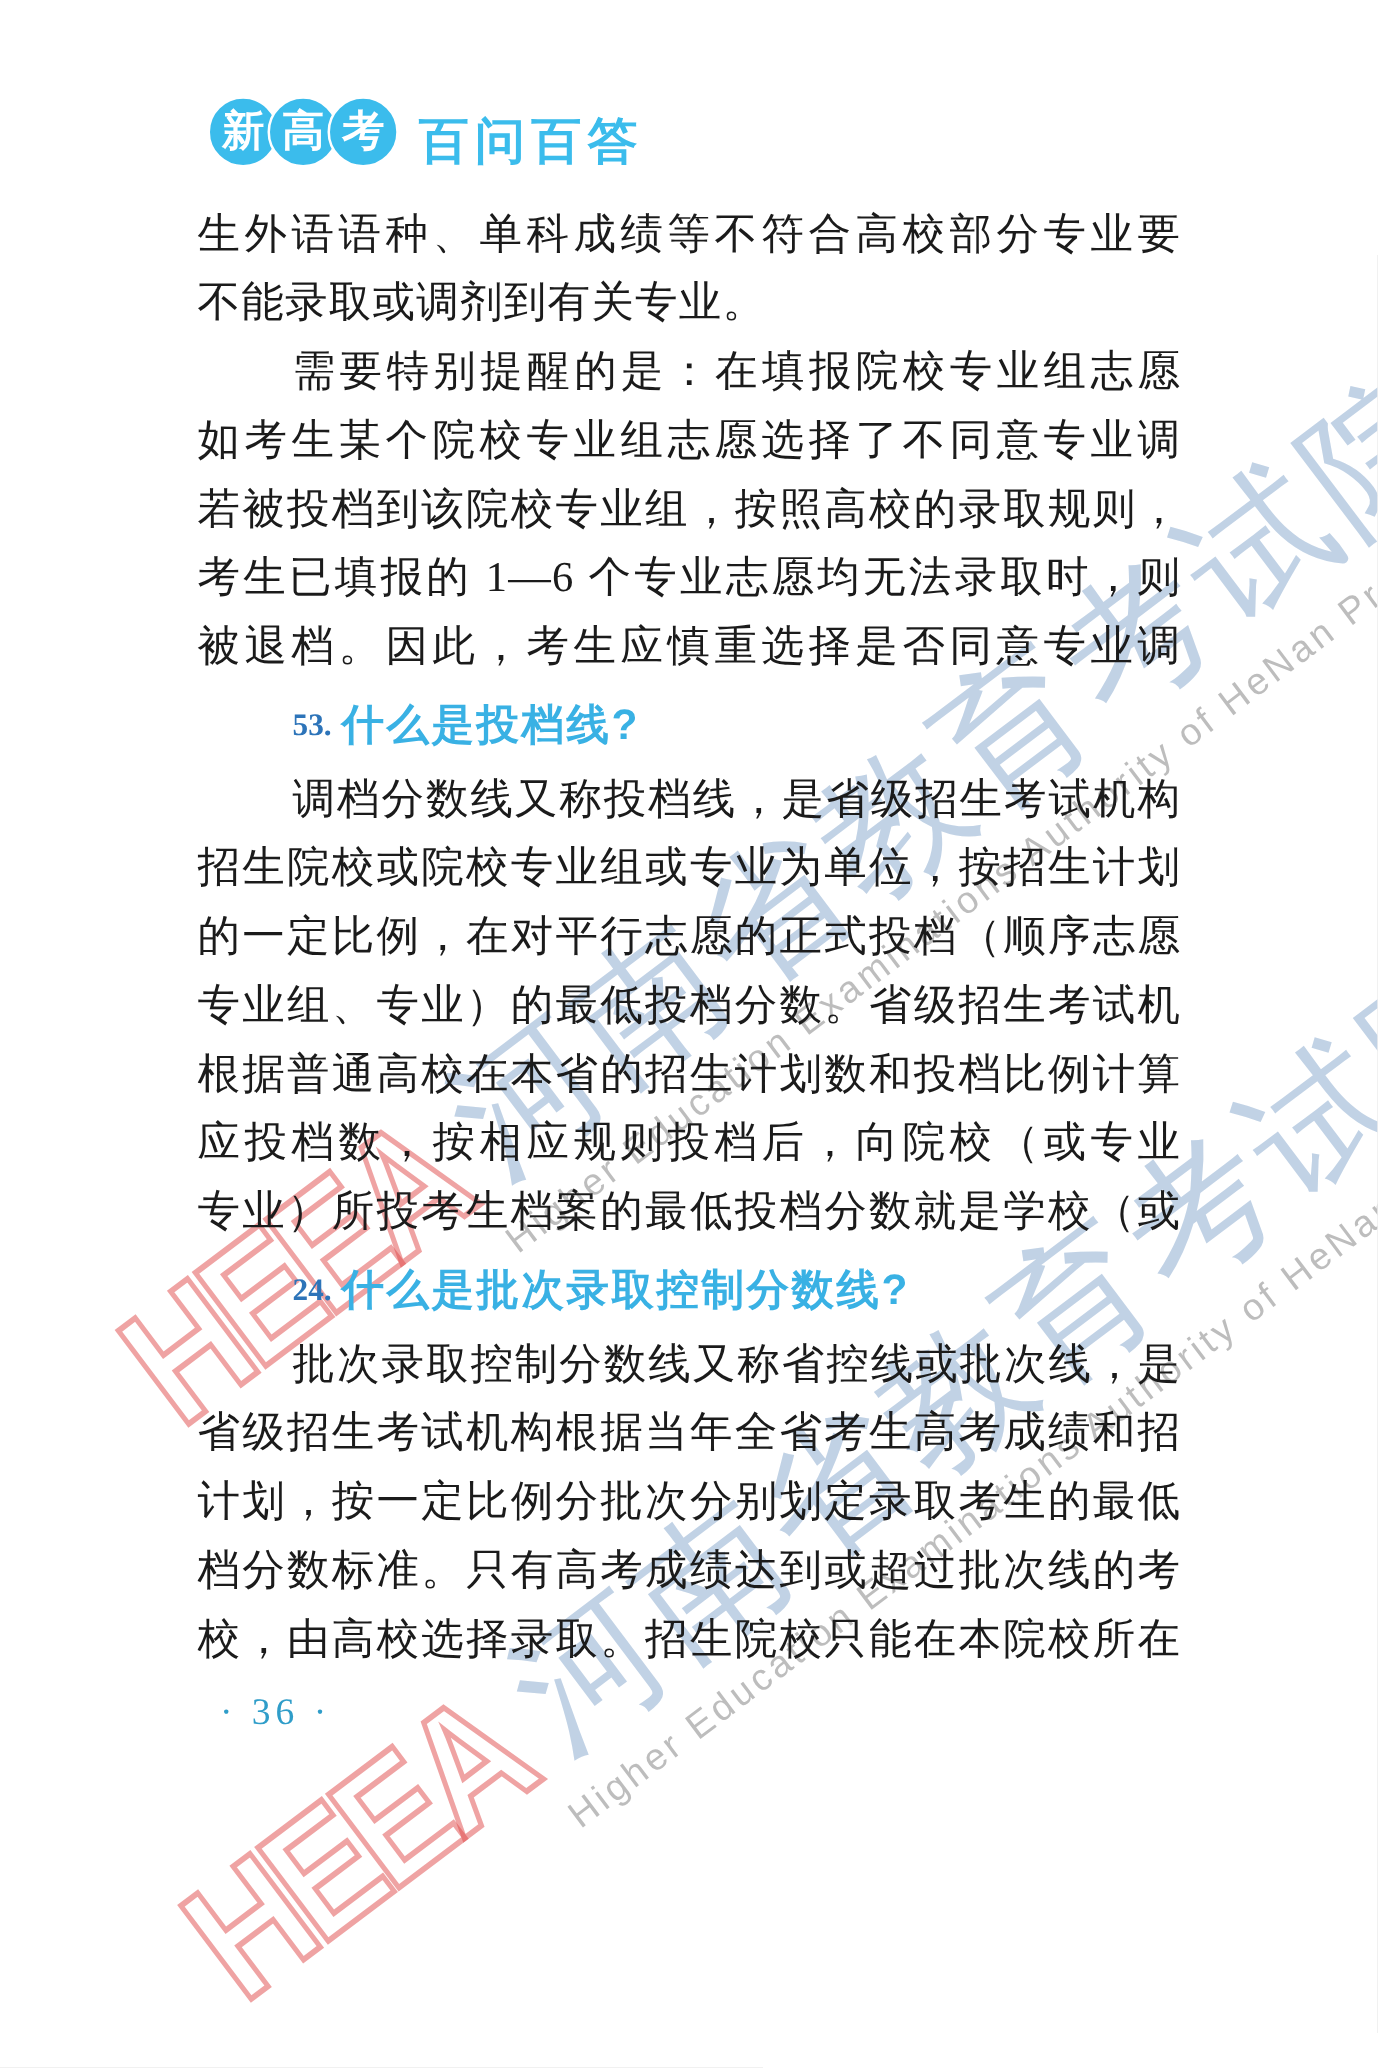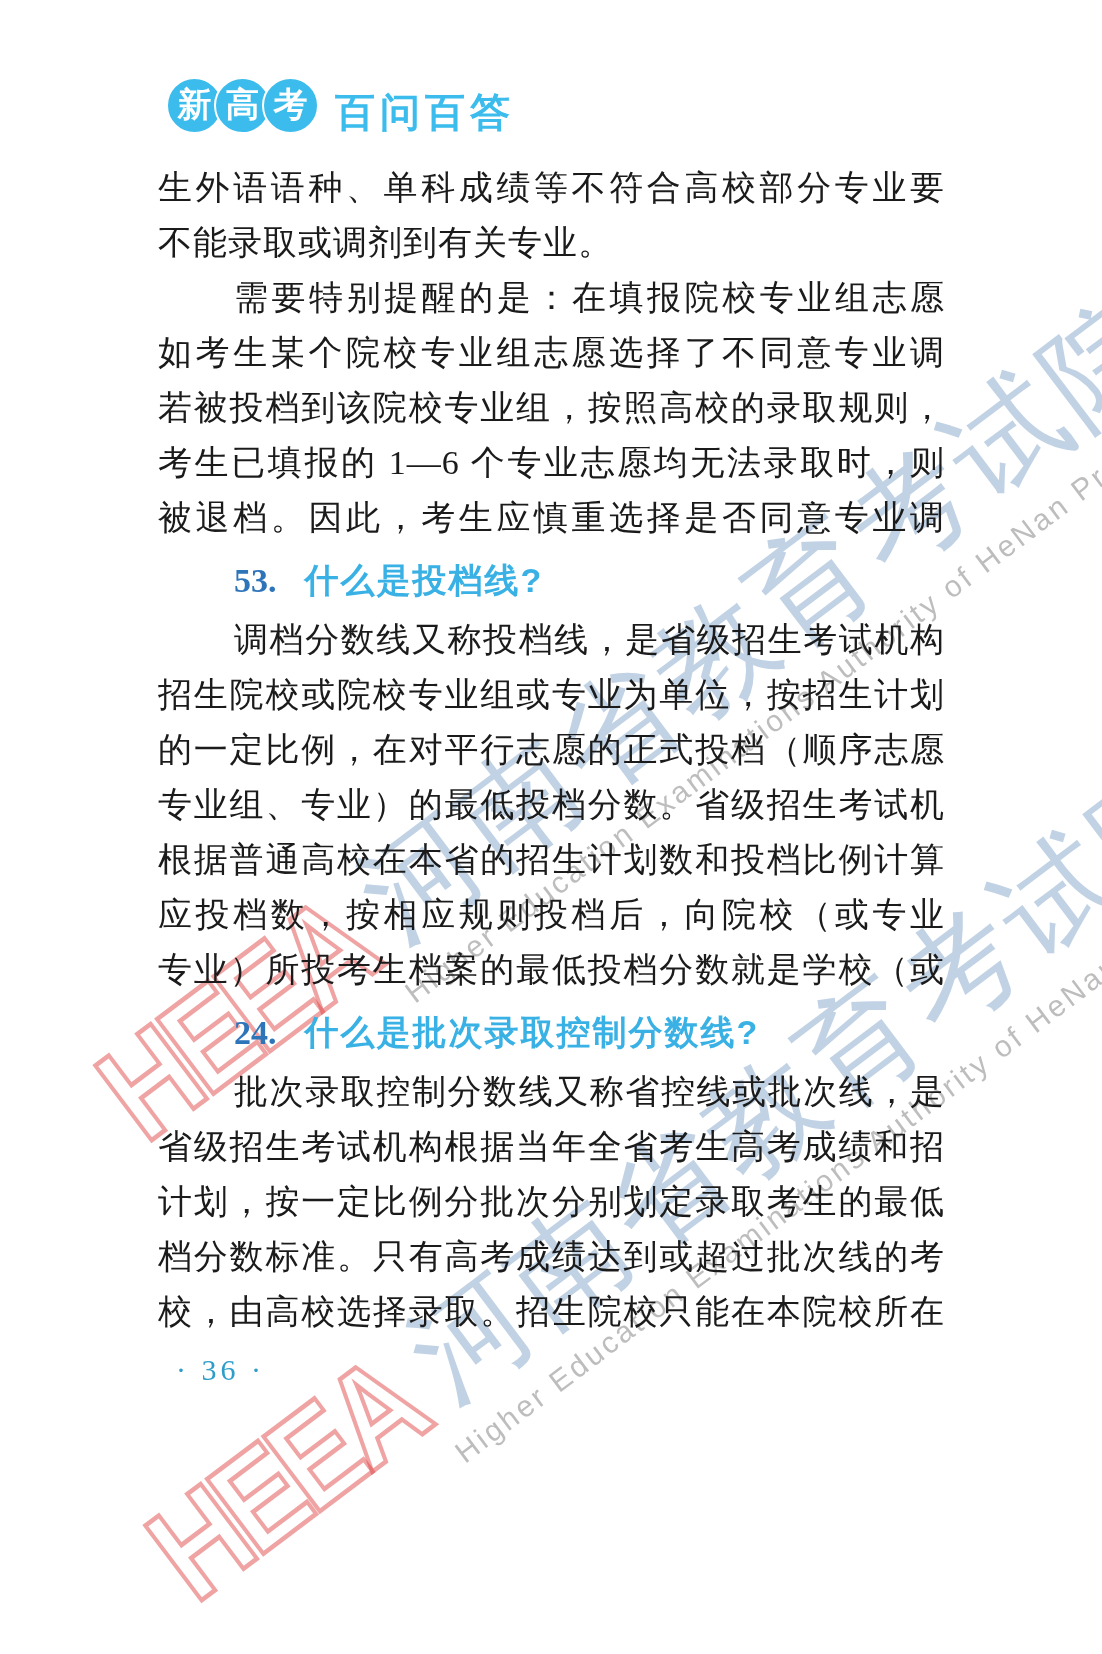--- a/index.html
+++ b/index.html
@@ -106,23 +106,23 @@
   .section-heading {
     margin: 5px 0 2px 76px;
     line-height: 55px;
     height: 60px;
     display: flex;
     align-items: center;
   }
   .section-heading .num {
     font-family: "Liberation Serif", serif;
     font-weight: bold;
-    font-size: 34px;
+    font-size: 25px;
     color: #2d74b9;
-    margin-right: 28px;
+    margin-right: 8px;
   }
   .section-heading .title {
     font-family: "Liberation Sans", sans-serif;
     font-weight: bold;
     font-size: 34px;
     letter-spacing: 2px;
     color: #39b1e4;
     text-align: right;
   }
 

